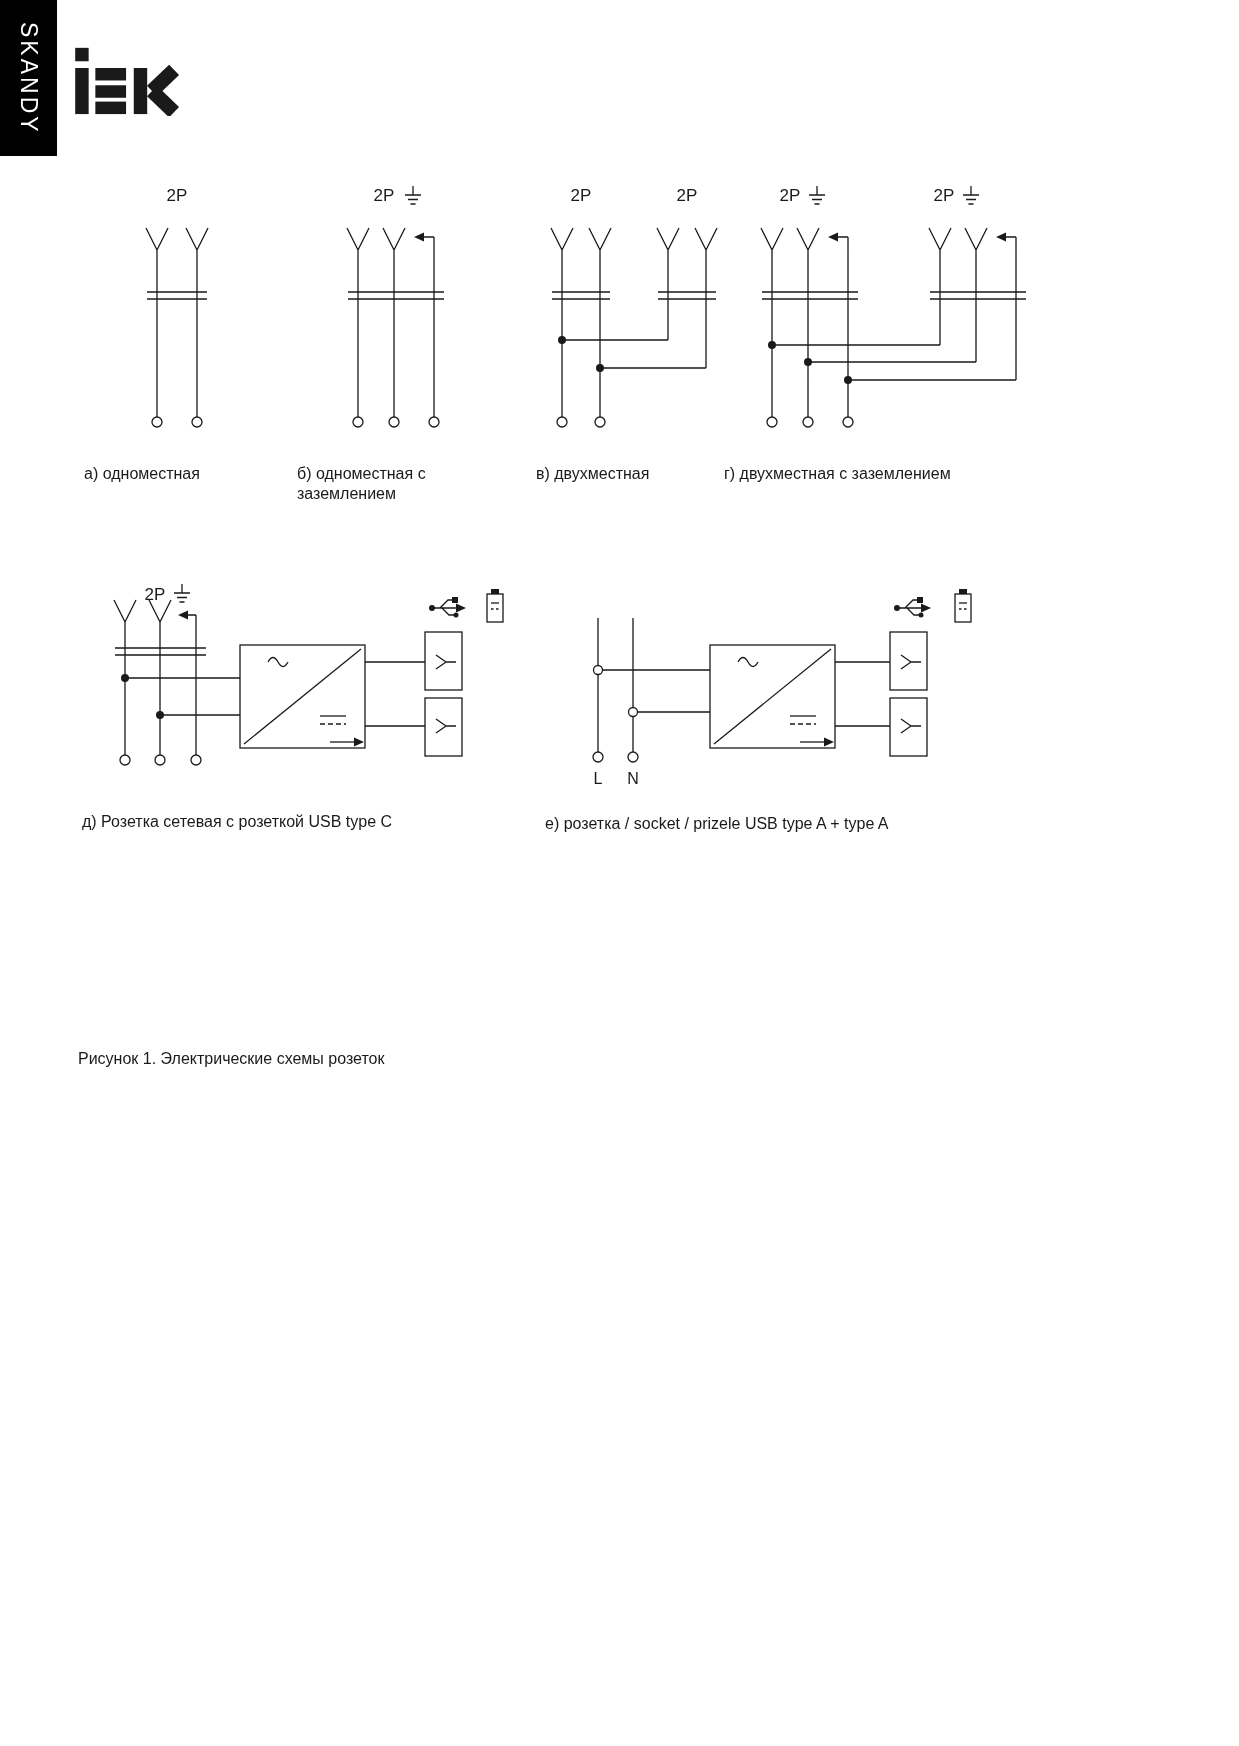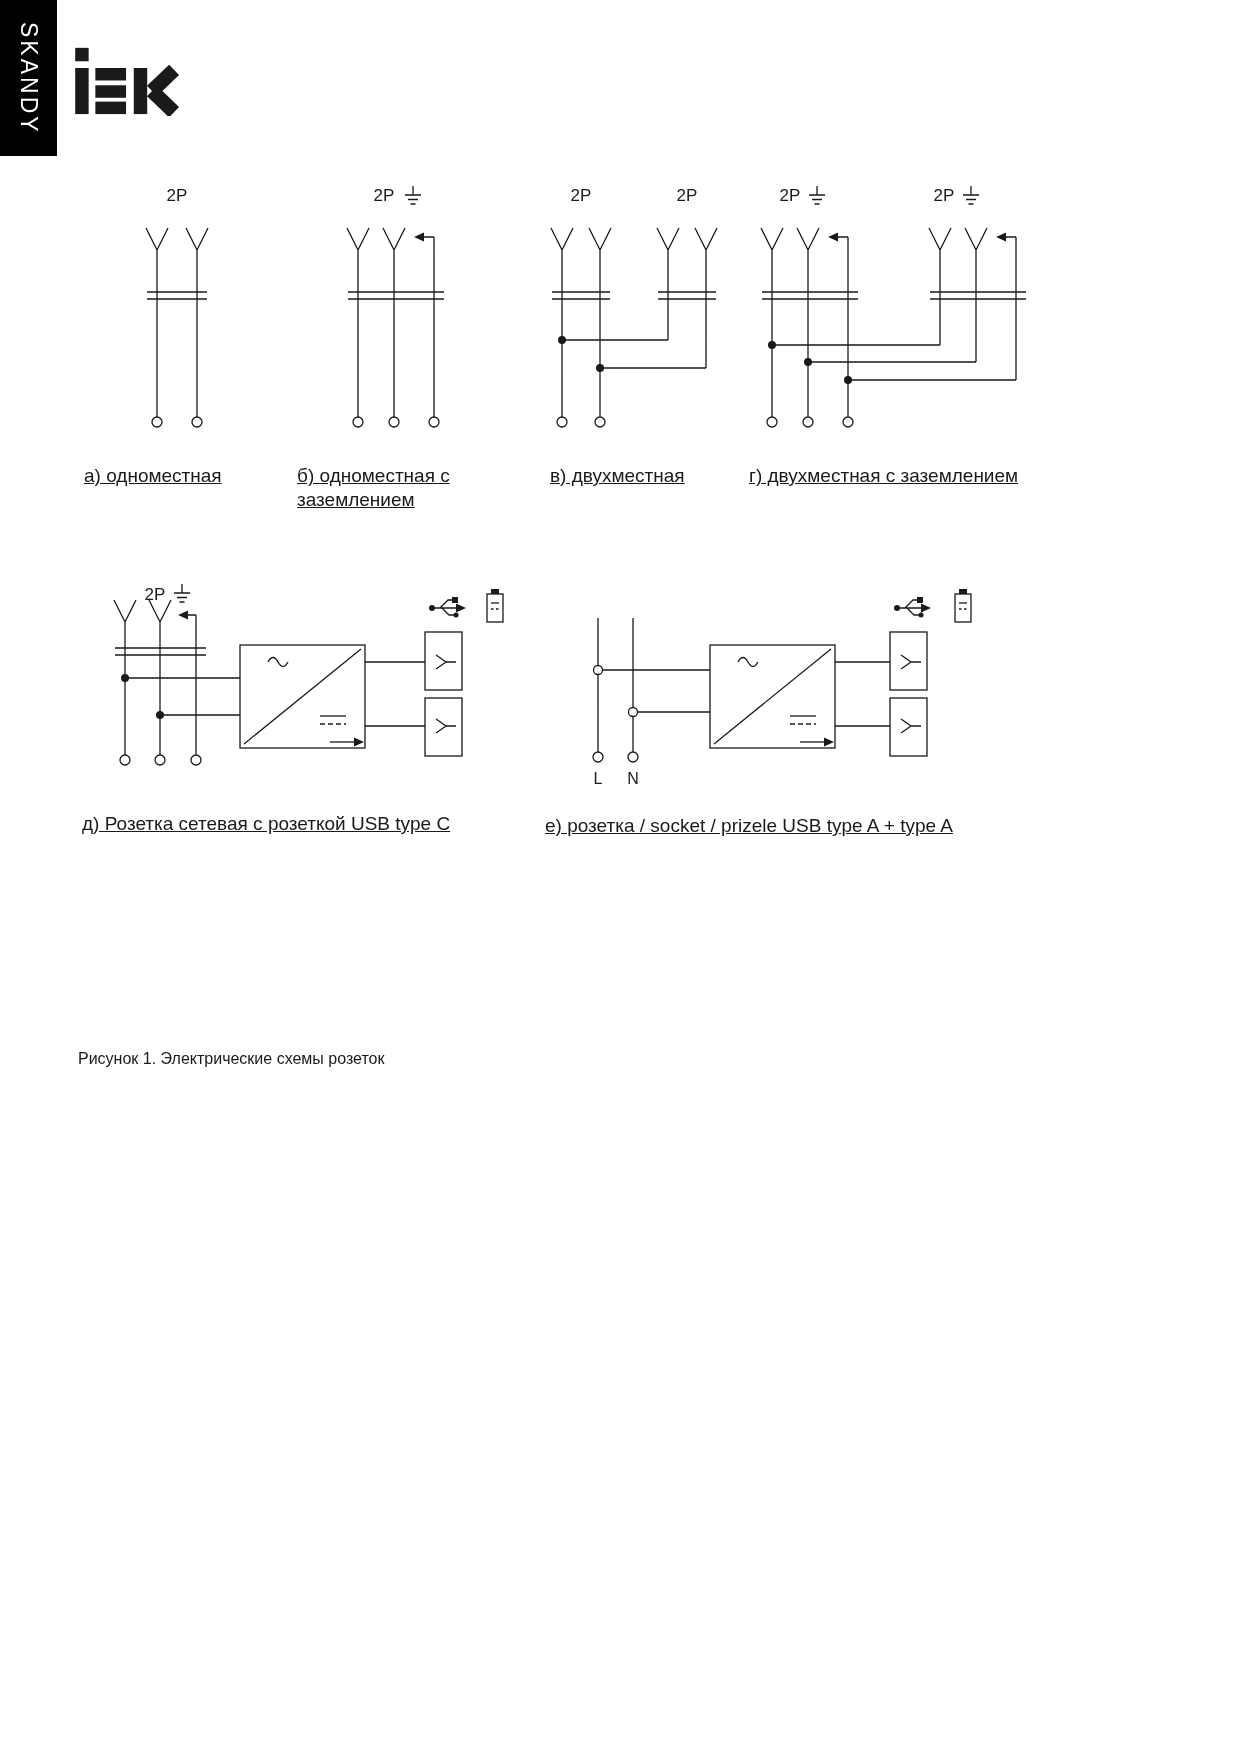--- a/index.html
+++ b/index.html
@@ -22,21 +22,21 @@
   .logo { position:absolute; left:74px; top:44px; width:108px; height:72px; }
 
   .diagrams-svg { position:absolute; left:0; top:0; width:1239px; height:1746px; }
 
   .st { stroke:#1a1a1a; stroke-width:1.3; fill:none; }
   .dot { fill:#1a1a1a; stroke:none; }
   .term { fill:#ffffff; stroke:#1a1a1a; stroke-width:1.3; }
   .diagrams-svg text { font-size:17px; fill:#1a1a1a; font-family:"Liberation Sans","DejaVu Sans",sans-serif; }
   .diagrams-svg text.lbl-small { font-size:16px; }
 
-  .caption { position:absolute; font-size:19px; line-height:1.25;text-decoration:underline; }
+  .caption { position:absolute; font-size:16px; line-height:1.25; }
   .caption-b { width:178px; }
   .fig-caption { position:absolute; left:78px; top:1050px; font-size:16px; }
 </style>
 </head>
 <body>
 
 <div class="page">
 
   <div class="side-tab">
     <span class="vtext">SKANDY</span>
@@ -213,20 +213,20 @@
         <rect class="st" x="955" y="594" width="16" height="28"></rect>
         <rect class="dot" x="959" y="589" width="8" height="5"></rect>
         <path class="st" d="M959 603 H967"></path>
         <path class="st" stroke-dasharray="2.5 2.5" d="M959 609 H967"></path>
       </g>
     </g>
   </svg>
 
   <div class="caption" style="left:84px; top:464px;">а) одноместная</div>
   <div class="caption caption-b" style="left:289px; top:464px;margin-left:8px;">б) одноместная с заземлением</div>
-  <div class="caption" style="left:550px; top:464px;">в) двухместная</div>
-  <div class="caption" style="left:749px; top:464px;">г) двухместная с заземлением</div>
+  <div class="caption" style="left:536px; top:464px;">в) двухместная</div>
+  <div class="caption" style="left:724px; top:464px;">г) двухместная с заземлением</div>
   <div class="caption" style="left:545px; top:814px;">е) розетка / socket / prizele USB type A + type A</div>
   <div class="caption" style="left:82px; top:812px;">д) Розетка сетевая с розеткой USB type C</div>
 
   <div class="fig-caption">Рисунок 1. Электрические схемы розеток</div>
 
 </div>
 
 </body></html>

